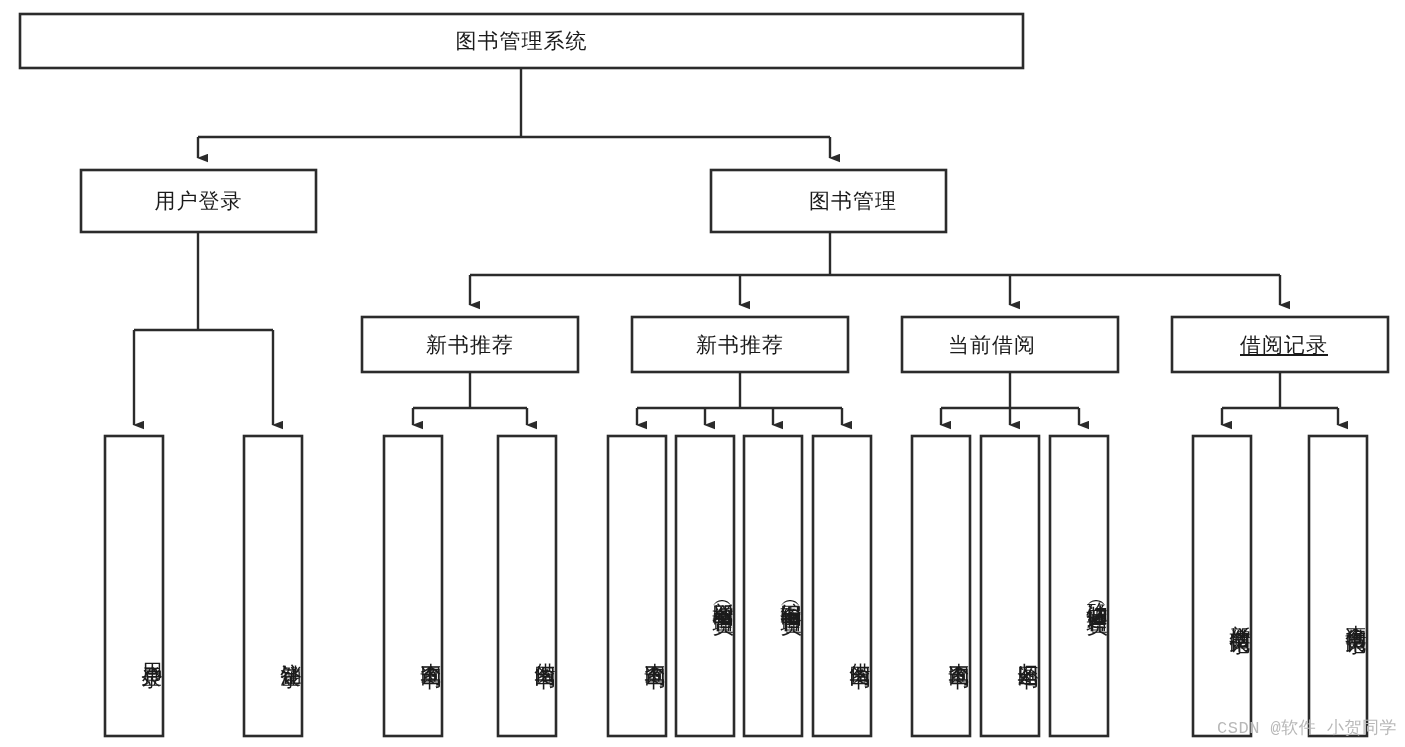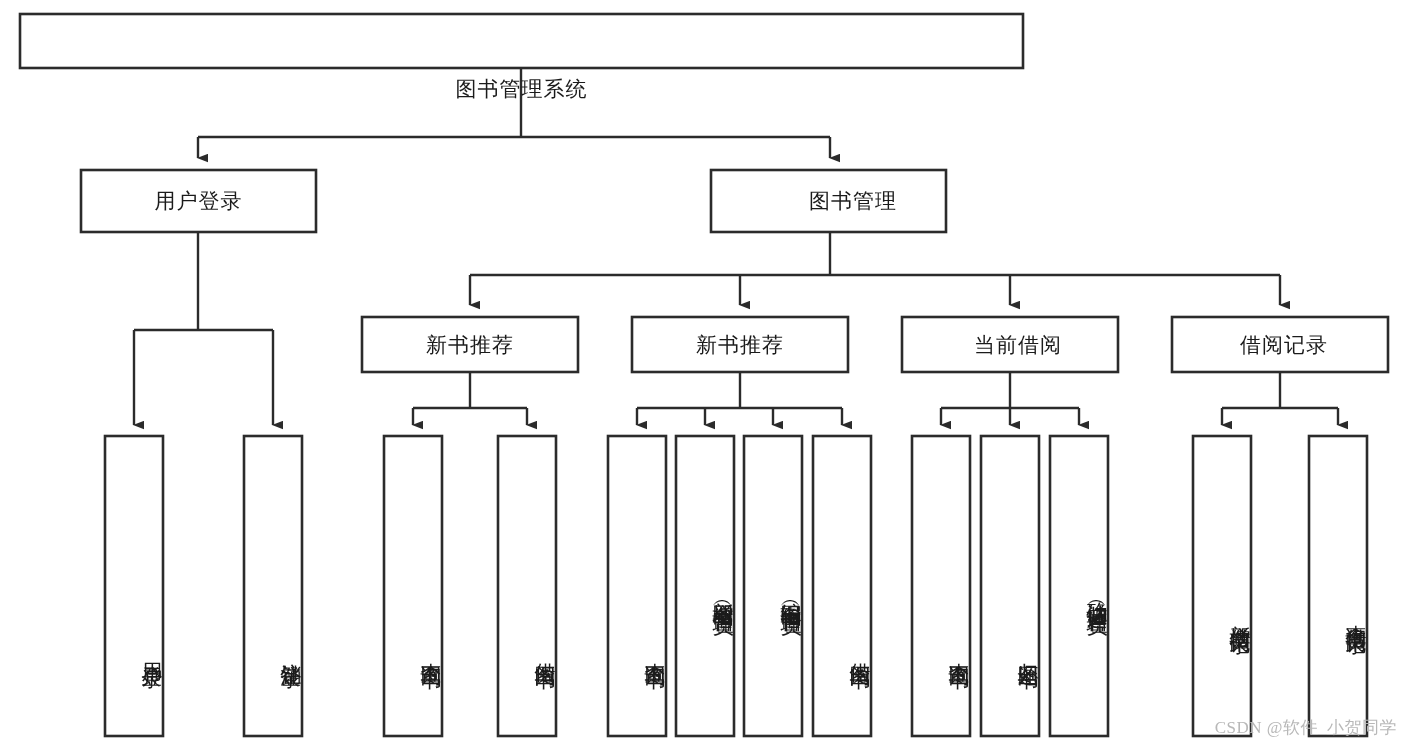--- a/index.html
+++ b/index.html
@@ -64,21 +64,21 @@
     font-size: 21px;
     color: #1b1b1b;
     letter-spacing: 1px;
     white-space: nowrap;
     pointer-events: none;
   }
   .watermark {
     position: absolute;
     right: 8px;
     bottom: 8px;
-    font-family: Liberation Serif, serif;
+    font-family: Liberation Mono, monospace;
     font-size: 17px;
     color: #b8b8b8;
     letter-spacing: 0.5px;
     white-space: nowrap;
     user-select: none;
   }
 </style>
 </head>
 <body>
 
@@ -167,29 +167,29 @@
     <rect class="node-box" x="813" y="436" width="58" height="300"></rect>
 
     <rect class="node-box" x="912" y="436" width="58" height="300"></rect>
     <rect class="node-box" x="981" y="436" width="58" height="300"></rect>
     <rect class="node-box" x="1050" y="436" width="58" height="300"></rect>
 
     <rect class="node-box" x="1193" y="436" width="58" height="300"></rect>
     <rect class="node-box" x="1309" y="436" width="58" height="300"></rect>
   </svg>
 
-  <div class="hlabel-wrap" style="left:20px; top:14px; width:1003px; height:54px;margin-top:48px;">图书管理系统</div>
+  <div class="hlabel-wrap" style="left:20px; top:14px; width:1003px; height:54px;">图书管理系统</div>
 
   <div class="hlabel-wrap" style="left:81px; top:170px; width:235px; height:62px;">用户登录</div>
   <div class="hlabel-wrap" style="left:711px; top:170px; width:284px; height:62px;">图书管理</div>
 
   <div class="hlabel-wrap" style="left:362px; top:317px; width:216px; height:55px;">新书推荐</div>
   <div class="hlabel-wrap" style="left:632px; top:317px; width:216px; height:55px;">新书推荐</div>
-  <div class="hlabel-wrap" style="left:928px; top:317px; width:180px; height:55px;">当前借阅</div>
-  <div class="hlabel-wrap" style="left:1172px; top:317px; width:224px; height:55px;">借阅记录</div>
+  <div class="hlabel-wrap" style="left:902px; top:317px; width:180px; height:55px;">当前借阅</div>
+  <div class="hlabel-wrap" style="left:1172px; top:317px; width:224px; height:55px;text-decoration:underline;">借阅记录</div>
 
   <div class="vlabel-wrap" style="left:105px; top:436px; width:58px; height:300px; padding-top:64px;">用户登录</div>
   <div class="vlabel-wrap" style="left:244px; top:436px; width:58px; height:300px; padding-top:64px;">注销登录</div>
 
   <div class="vlabel-wrap" style="left:384px; top:436px; width:58px; height:300px; padding-top:64px;">查询图书</div>
   <div class="vlabel-wrap" style="left:498px; top:436px; width:58px; height:300px; padding-top:64px;">借阅图书</div>
 
   <div class="vlabel-wrap" style="left:608px; top:436px; width:58px; height:300px; padding-top:64px;">查询图书</div>
   <div class="vlabel-wrap" style="left:676px; top:436px; width:58px; height:300px; padding-top:8px;">新增图书（管理员）</div>
   <div class="vlabel-wrap" style="left:744px; top:436px; width:58px; height:300px; padding-top:8px;">编辑图书（管理员）</div>

